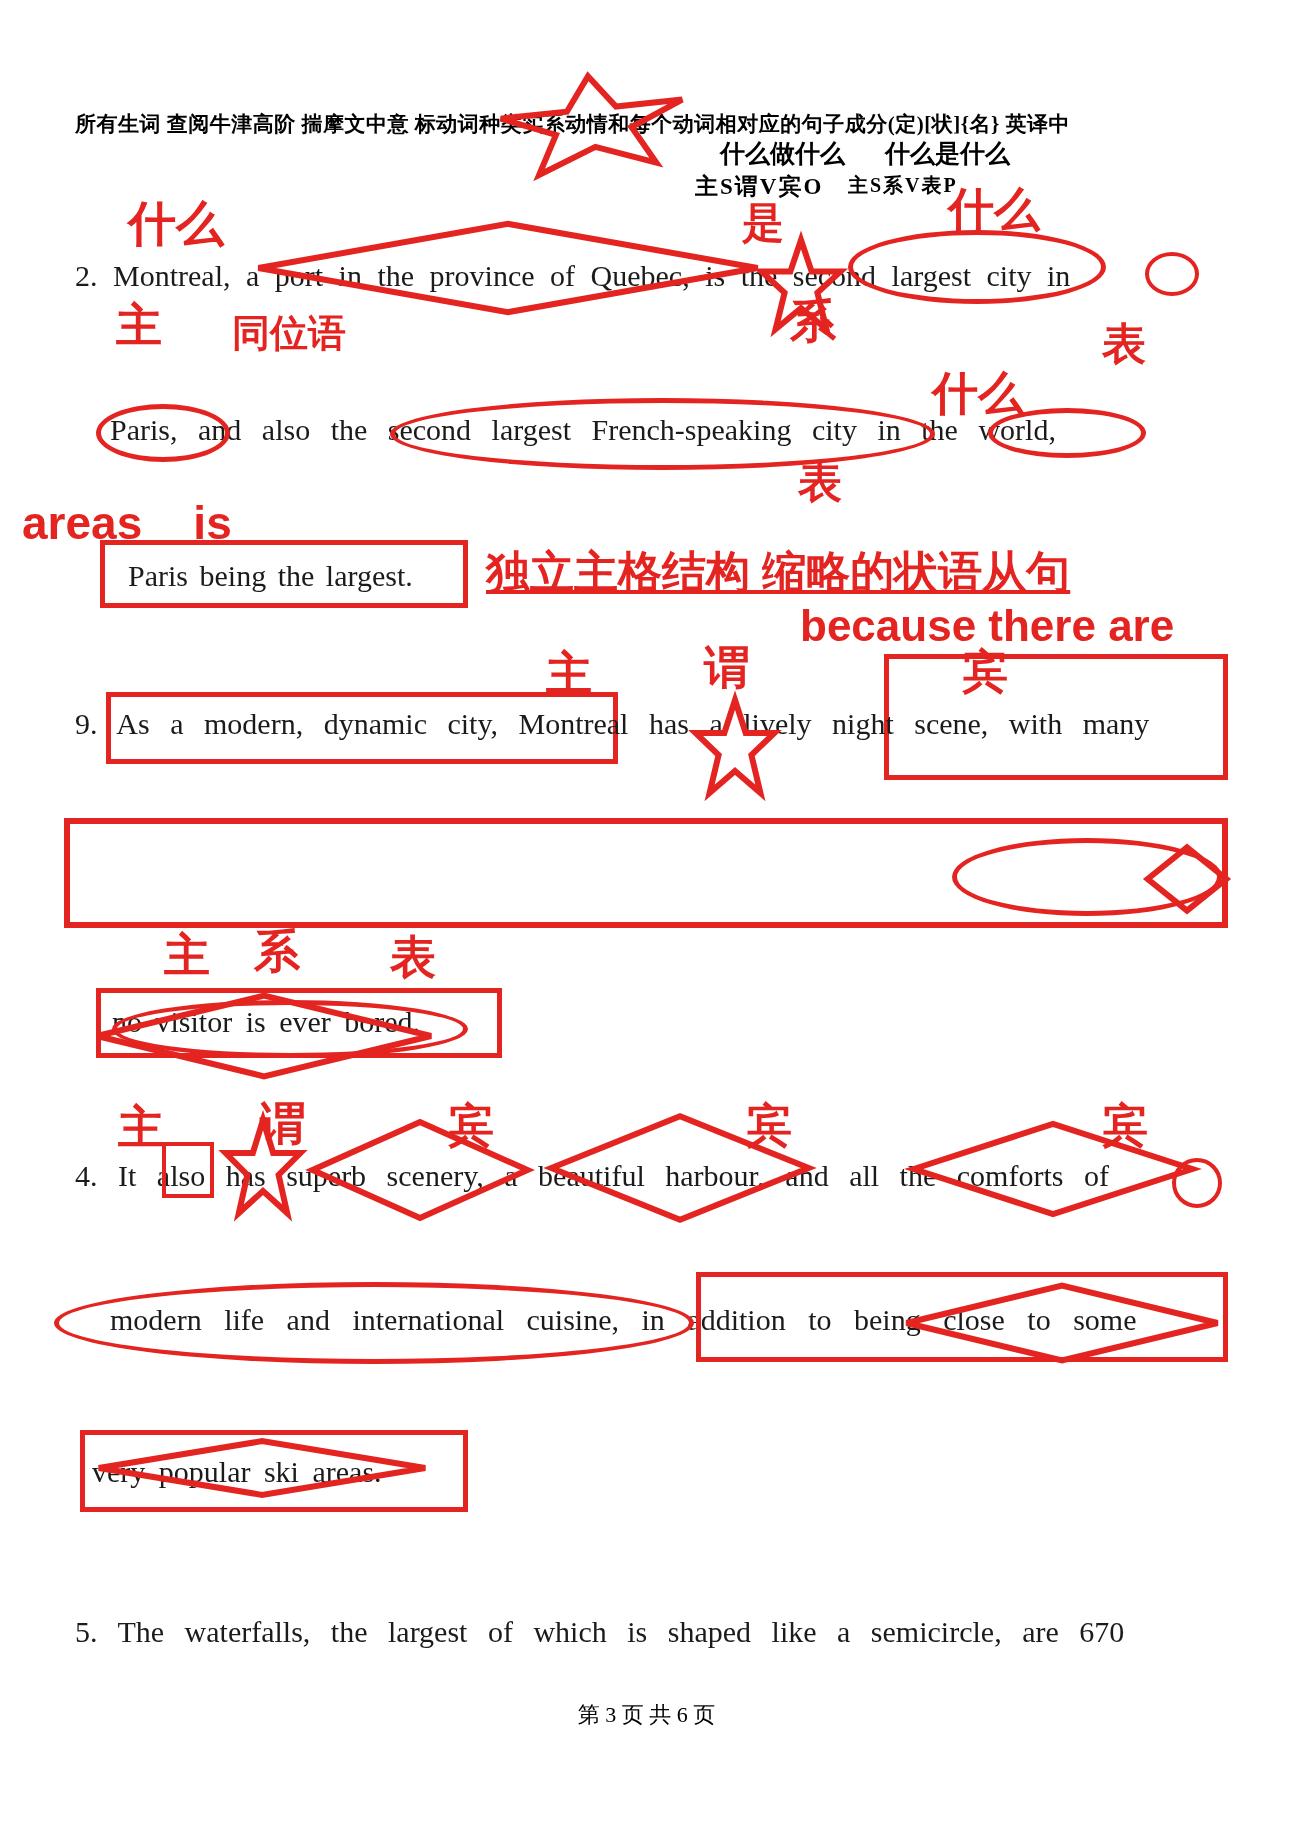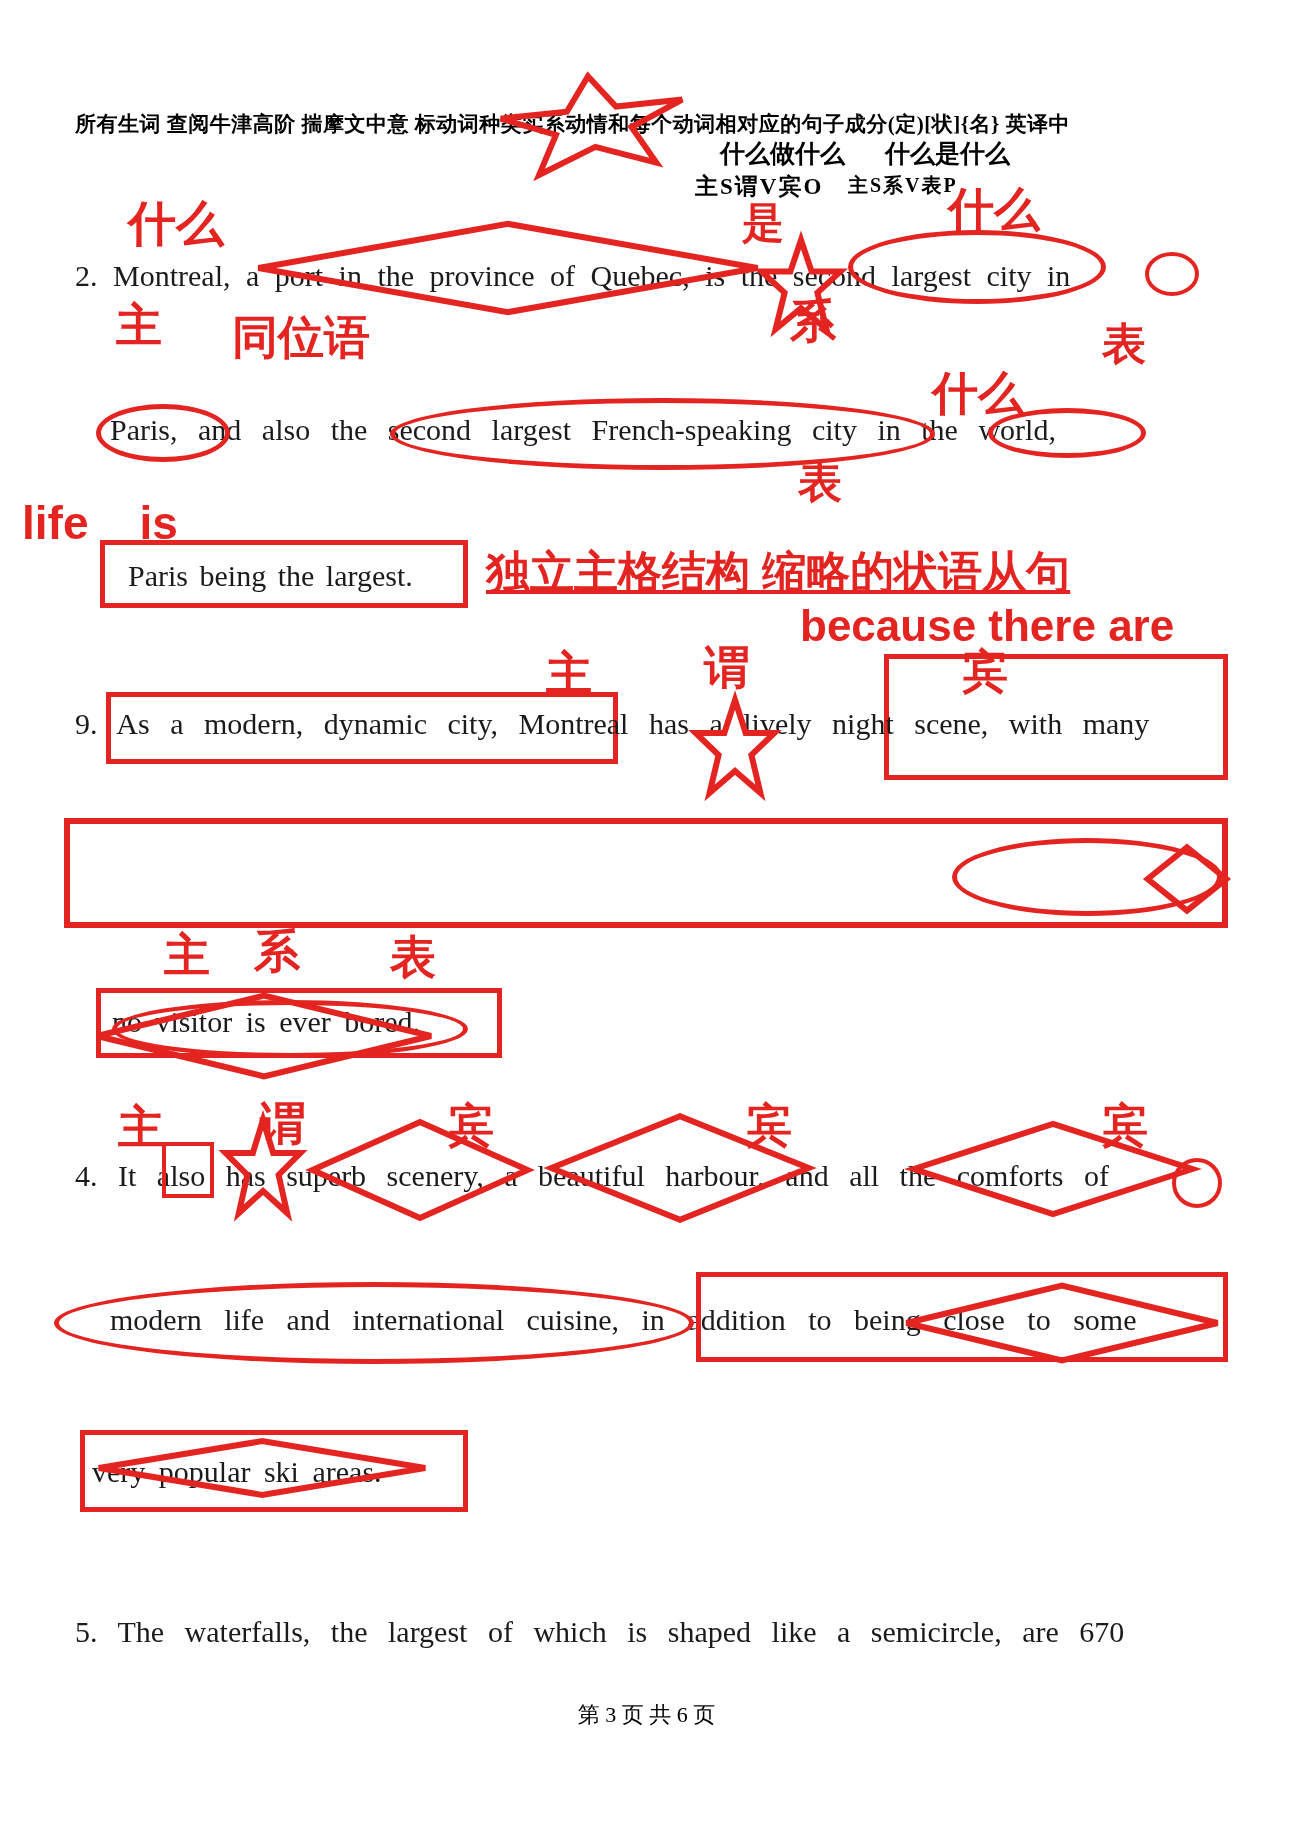--- a/index.html
+++ b/index.html
@@ -63,34 +63,34 @@
   <svg class="shape" style="left:248px;top:222px;width:520px;height:92px;" viewBox="0 0 100 100" preserveAspectRatio="none">
     <polygon points="2,50 50,2 98,50 50,98"></polygon>
   </svg>
   <svg class="shape" style="left:760px;top:238px;width:82px;height:96px;" viewBox="0 0 100 100" preserveAspectRatio="none">
     <polygon points="50,2 63,35 98,35 70,57 81,95 50,73 19,95 30,57 2,35 37,35"></polygon>
   </svg>
   <div class="oval" style="left:848px;top:230px;width:258px;height:74px;"></div>
   <div class="oval" style="left:1145px;top:252px;width:54px;height:44px;border-width:4px;"></div>
 
   <div class="red" style="left:116px;top:302px;font-size:46px;">主</div>
-  <div class="red" style="left:232px;top:314px;font-size:46px;">同位语</div>
+  <div class="red" style="left:232px;top:314px;font-size:38px;">同位语</div>
   <div class="red" style="left:790px;top:298px;font-size:46px;">系</div>
   <div class="red" style="left:1102px;top:322px;font-size:44px;">表</div>
 
   <div class="red" style="left:932px;top:370px;font-size:46px;">什么</div>
 
   <div class="en" style="left:110px;top:412px;word-spacing:13px;">Paris, and also the second largest French-speaking city in the world,</div>
 
   <div class="oval" style="left:96px;top:404px;width:134px;height:58px;"></div>
   <div class="oval" style="left:390px;top:398px;width:545px;height:72px;"></div>
   <div class="oval" style="left:988px;top:408px;width:158px;height:50px;"></div>
 
   <div class="red" style="left:798px;top:460px;font-size:44px;">表</div>
-  <div class="red" style="left:22px;top:500px;font-size:46px;">life    is</div>
+  <div class="red" style="left:22px;top:500px;font-size:46px;">areas    is</div>
 
   <div class="obox" style="left:100px;top:540px;width:368px;height:68px;"></div>
   <div class="en" style="left:128px;top:558px;word-spacing:4px;">Paris being the largest.</div>
   <div class="red" style="left:486px;top:550px;font-size:44px;text-decoration:underline;">独立主格结构 缩略的状语从句</div>
   <div class="red" style="left:800px;top:604px;font-size:44px;">because there are</div>
 
   <div class="red" style="left:546px;top:650px;font-size:46px;">主</div>
   <div class="red" style="left:704px;top:644px;font-size:46px;">谓</div>
   <div class="red" style="left:962px;top:648px;font-size:46px;">宾</div>
 

